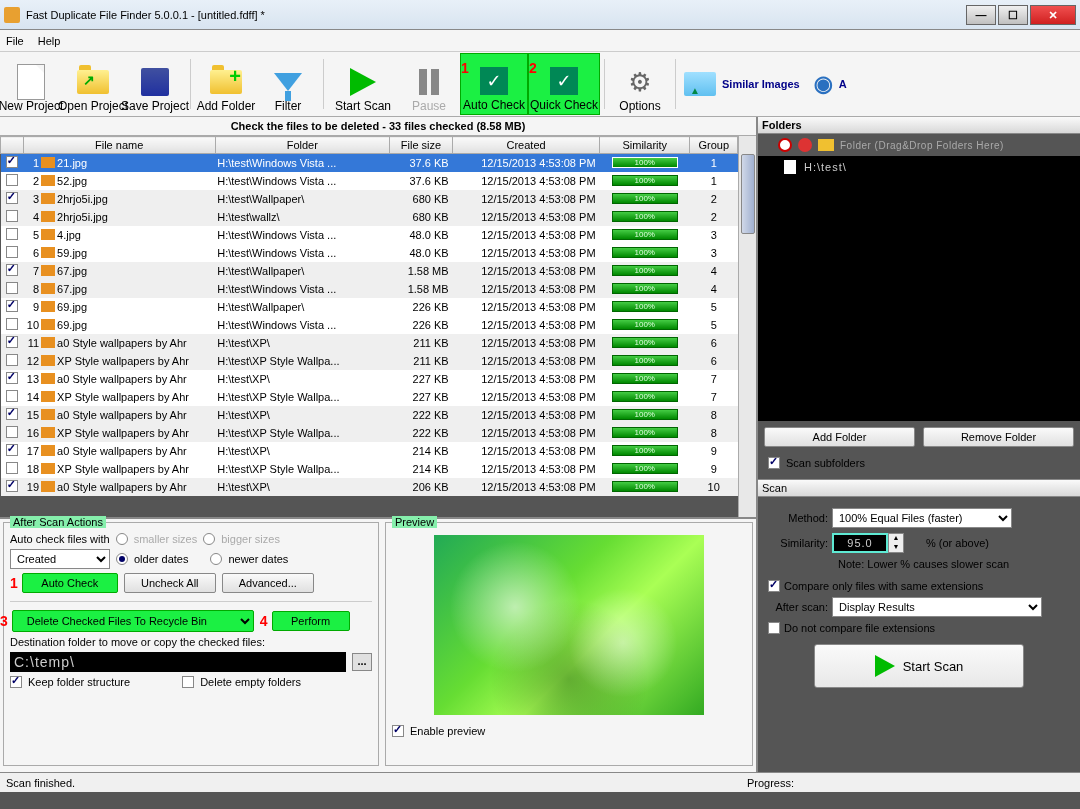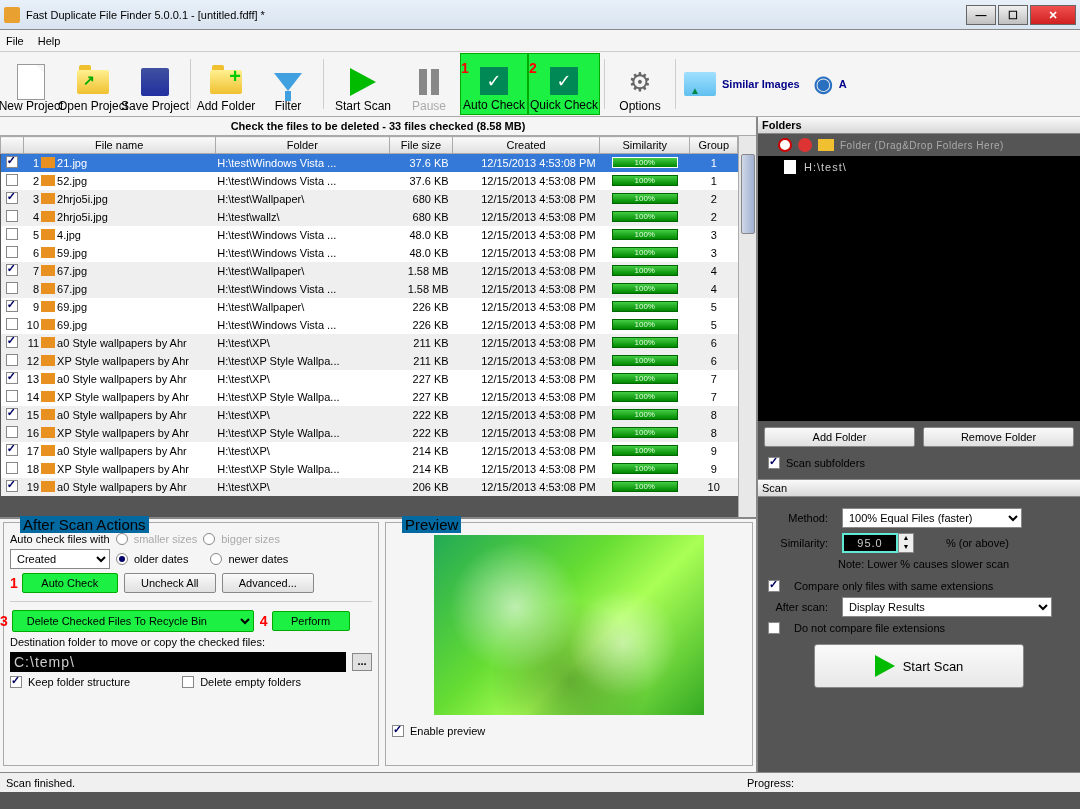--- a/index.html
+++ b/index.html
@@ -61,21 +61,21 @@
 .ck{width:12px;height:12px;border:1px solid #888;display:inline-block;background:#fff;position:relative}
 .ck.on::after{content:"✓";position:absolute;top:-3px;left:0;color:#006;font-size:11px;font-weight:bold}
 .fn{display:flex;align-items:center;gap:2px}
 .num{color:#000;min-width:14px;text-align:right}
 tbody tr.sel .num{color:#fff}
 .fic{width:14px;height:11px;background:#e89020;display:inline-block}
 .simbar{width:66px;height:11px;background:linear-gradient(#4c4,#080);border:1px solid #060;color:#dfd;font-size:8px;text-align:center;line-height:10px;margin:0 auto;display:block}
 .grp{text-align:center}
 .bottom-panels{display:flex;height:255px;border-top:2px solid #888}
 .fieldset{border:1px solid #aaa;margin:3px;padding:6px;position:relative}
-.fieldset .legend{position:absolute;top:-7px;left:16px;background:#0369a1;padding:0 3px;font-size:15px}
+.fieldset .legend{position:absolute;top:-7px;left:6px;background:#86efac;padding:0 3px;font-size:11px}
 .after-scan{width:382px;background:#f5f5f5}
 .preview{flex:1;background:#f5f5f5}
 .row{display:flex;align-items:center;gap:6px;margin:4px 0}
 .radio{width:12px;height:12px;border:1px solid #888;border-radius:50%;display:inline-block;position:relative;background:#fff}
 .radio.on::after{content:"";position:absolute;top:2px;left:2px;width:6px;height:6px;background:#006;border-radius:50%}
 .gray{color:#aaa}
 select,input[type=text]{border:1px solid #888;padding:2px;background:#fff;font-size:11px}
 .btn{border:1px solid #888;background:linear-gradient(#fafafa,#e0e0e0);padding:3px 10px;cursor:pointer;font-size:11px;border-radius:2px}
 .btn.green{background:#1bf043;border-color:#0a0}
 .red-n{color:#f00;font-weight:bold;font-size:14px;margin-right:-2px}
@@ -90,21 +90,21 @@
 .fold-sm{width:16px;height:12px;background:#f0c030;display:inline-block}
 .ftxt{color:#aaa;font-size:10px;letter-spacing:0.5px}
 .folders-list{height:265px;background:#000;padding:2px 4px}
 .frow{display:flex;align-items:center;gap:8px;color:#ccc;font-size:10px;padding:2px 0;letter-spacing:1px}
 .frow .doc{width:12px;height:14px;background:#fff}
 .folders-btns{display:flex;gap:8px;padding:6px;justify-content:center}
 .folders-btns .btn{flex:1}
 .scan-sec{border-top:1px solid #888}
 .scan-hdr{background:linear-gradient(#fafafa,#d8d8d8);border-bottom:1px solid #888;padding:2px 4px;font-weight:normal}
 .scan-body{padding:6px 10px}
-.scan-row{display:flex;align-items:center;gap:14px;margin:5px 0}
+.scan-row{display:flex;align-items:center;gap:4px;margin:5px 0}
 .scan-row label{min-width:60px;text-align:right}
 .note{font-size:11px;margin:4px 0 4px 70px}
 .start-scan{display:flex;align-items:center;justify-content:center;gap:8px;border:1px solid #888;background:linear-gradient(#fafafa,#e8e8e8);padding:10px 30px;margin:10px auto 0;cursor:pointer;border-radius:3px;width:210px}
 .start-scan .ic-play{border-left-width:20px;border-top-width:11px;border-bottom-width:11px}
 .statusbar{height:20px;background:#f0f0f0;border-top:1px solid #888;display:flex;align-items:center;padding:0 6px}
 .statusbar .prog{margin-left:auto;margin-right:280px}
 .spin{width:90px;display:flex}
 .spin input{width:56px;text-align:center;background:#000;color:#ccc;border:2px solid #5eead4;letter-spacing:1px}
 .spin .arrows{width:16px;border:1px solid #888;display:flex;flex-direction:column}
 .spin .arrows div{flex:1;text-align:center;font-size:7px;background:#eee;line-height:8px}

